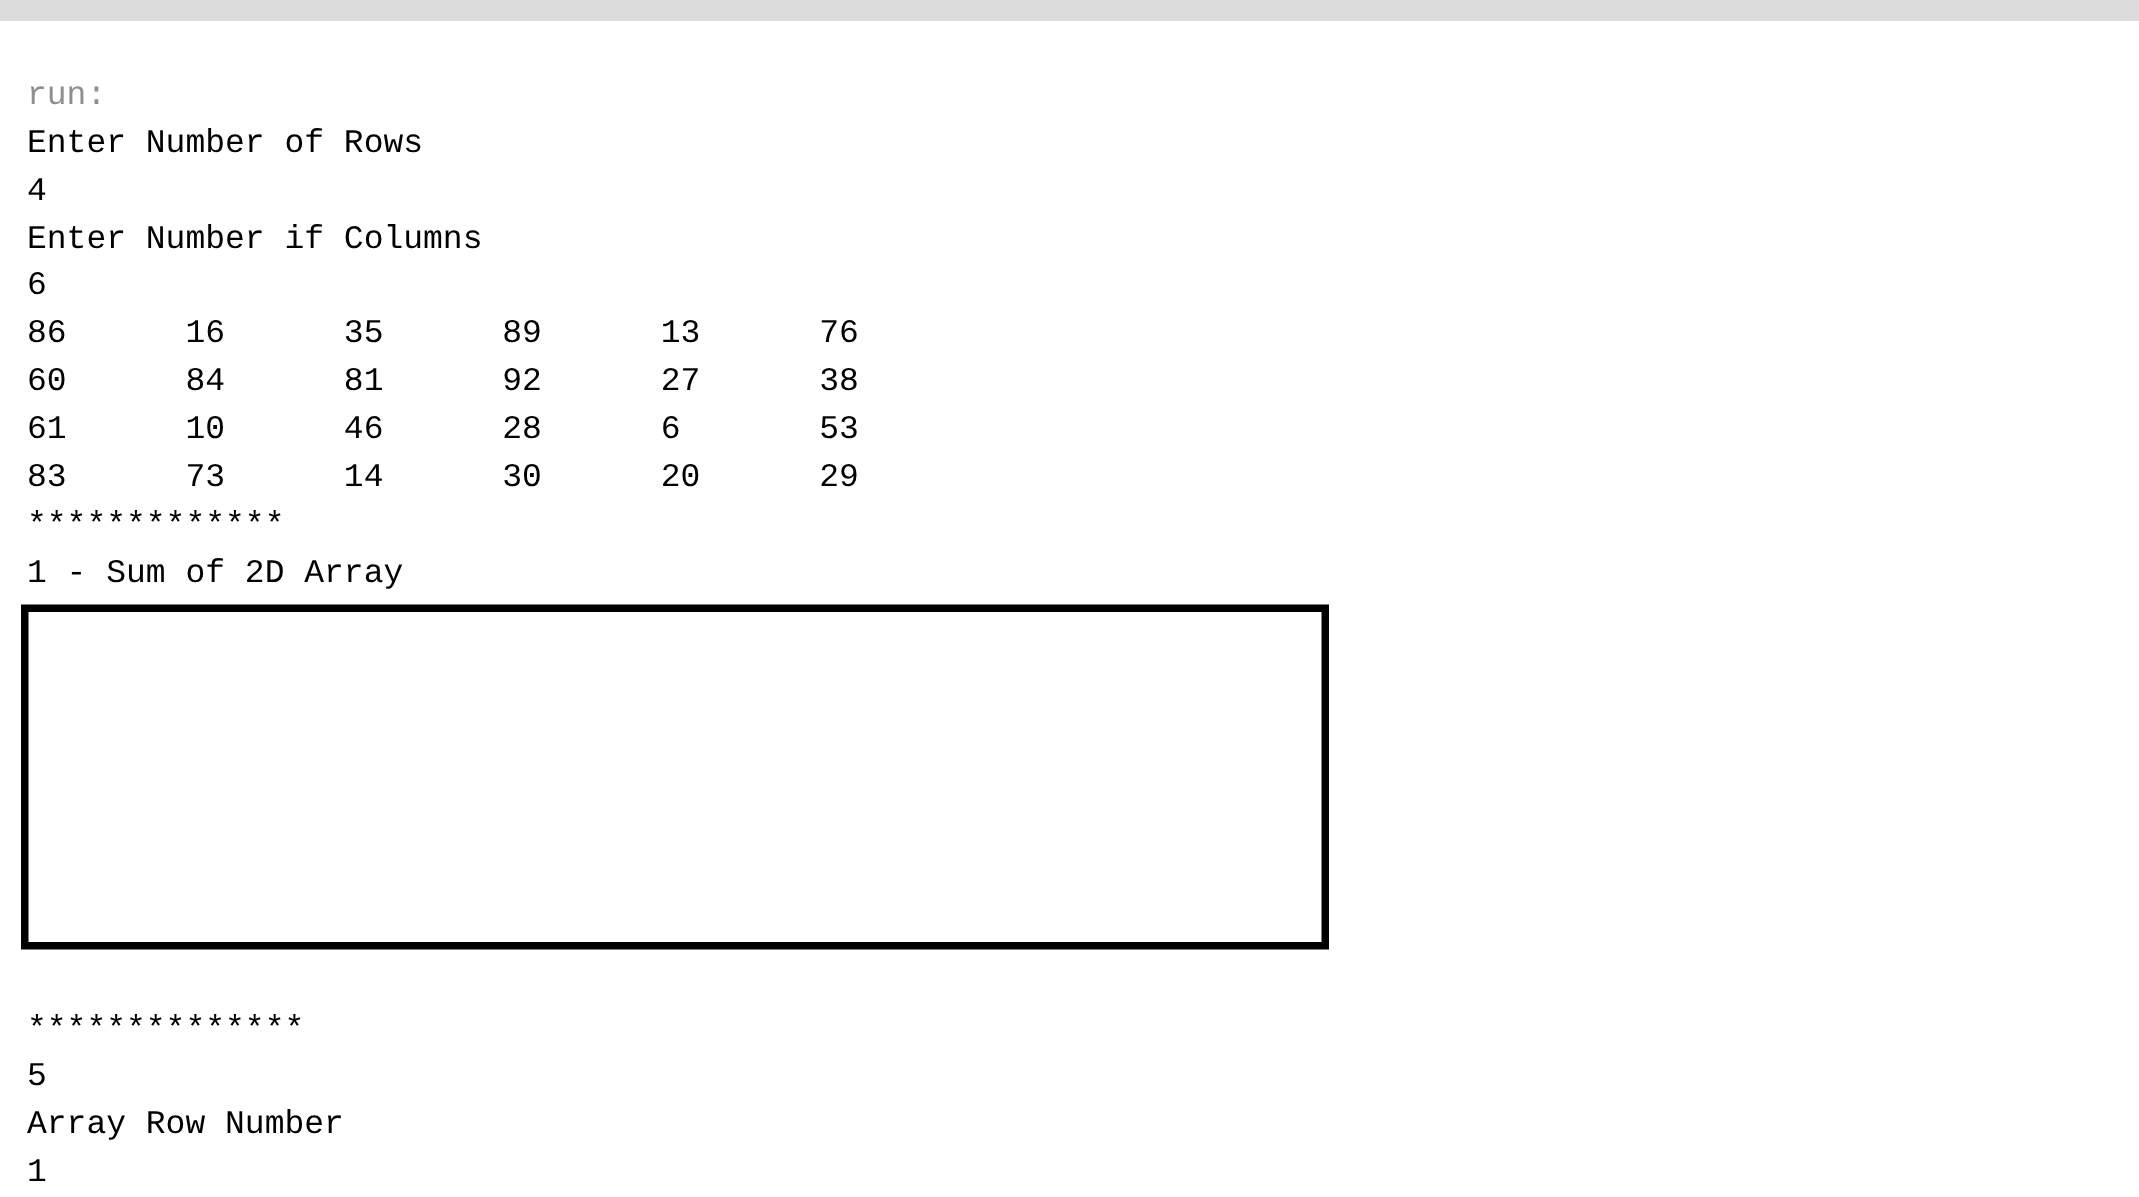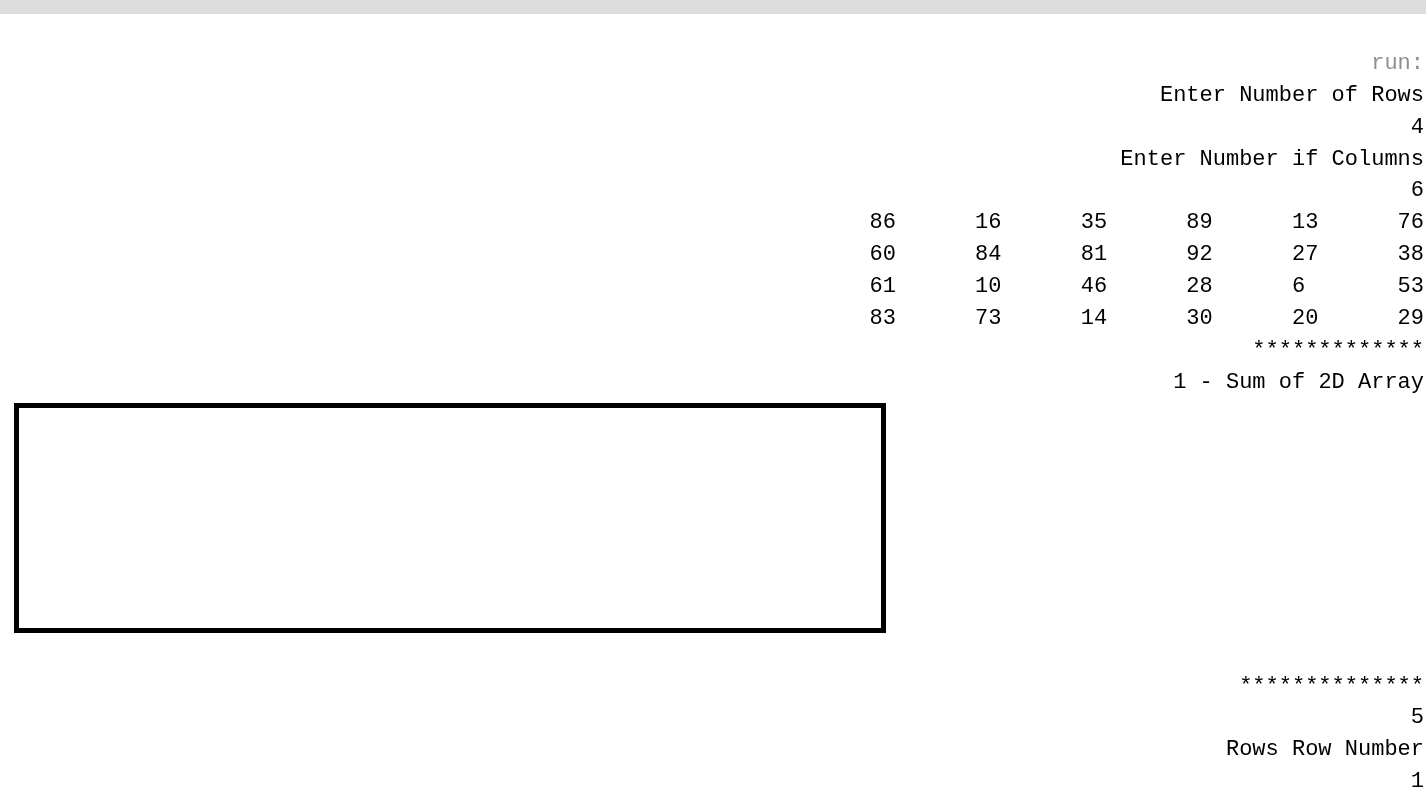--- a/index.html
+++ b/index.html
@@ -17,21 +17,20 @@
       background: #dcdcdc;
       height: 14px;
       width: 100%;
     }
     .console {
       padding: 2px 2px 0 18px;
       white-space: pre;
       line-height: 1.45;
       font-weight: 500;
       color: #000000;
-      text-align: right;
     }
     .gray {
       color: #8f8f8f;
     }
     .black-box {
       margin-left: 14px;
       margin-top: 4px;
       margin-bottom: 4px;
       width: 872px;
       height: 230px;
@@ -56,16 +55,16 @@
 <span>83      73      14      30      20      29</span>
 <span>*************</span>
 <span>1 - Sum of 2D Array</span>
 </div>
 
 <div class="black-box"></div>
 
 <div class="console">
 <span>**************</span>
 <span>5</span>
-<span>Rows Row Number</span>
+<span>Array Row Number</span>
 <span>1</span>
 
 </div>
 
 </body></html>

